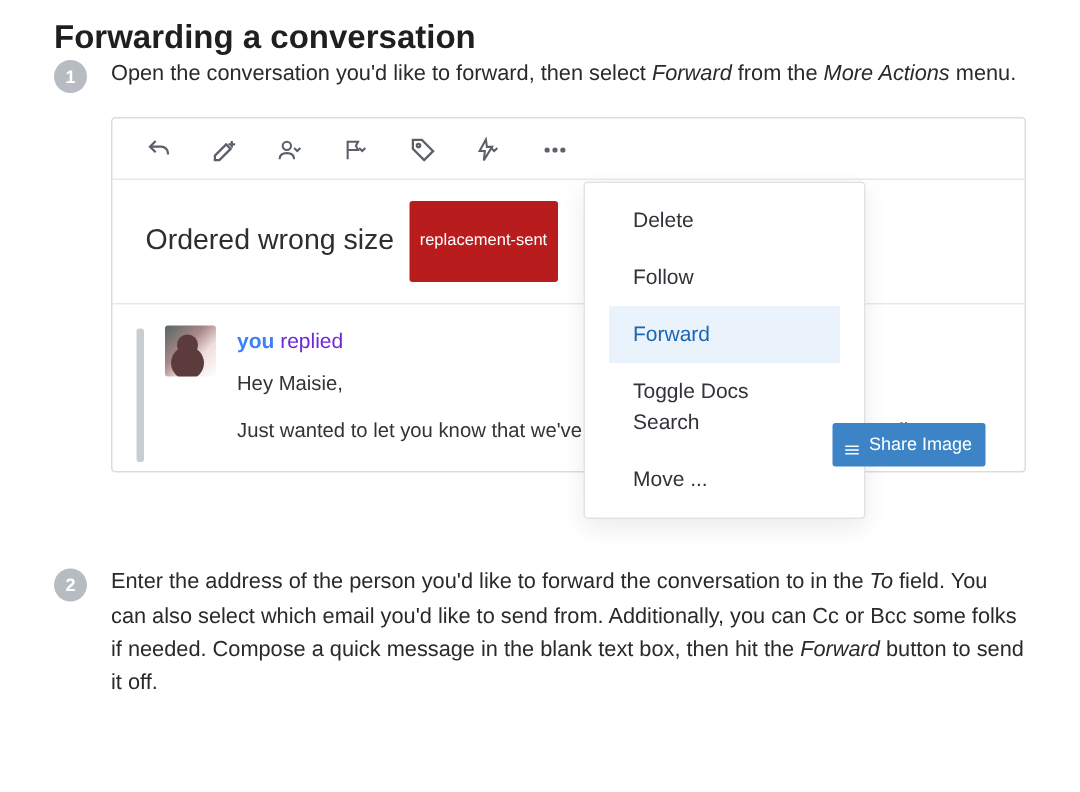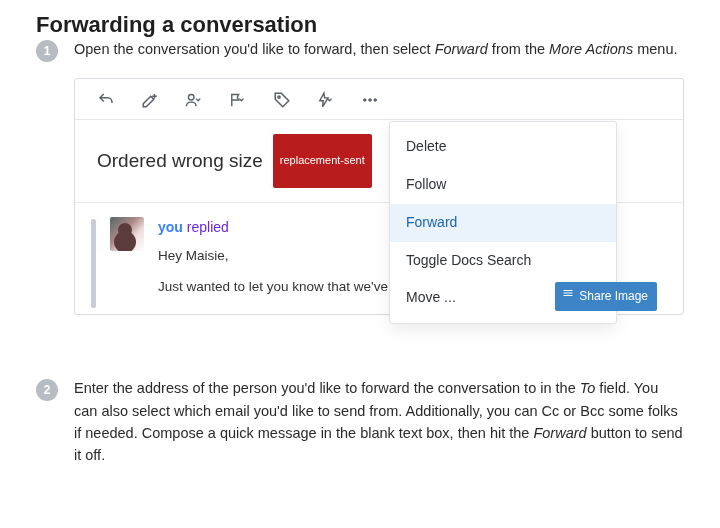--- a/index.html
+++ b/index.html
@@ -110,47 +110,47 @@
   .thread-content { flex:1; min-width:0; }
   .thread-header { font-size: 14px; margin-bottom: 8px; }
   .thread-header .you { font-weight: 700; color:#3b82f6; }
   .thread-header .replied { color: #6d28d9; }
   .thread-line { font-size: 13.5px; color:#333; margin-bottom:10px; }
   .thread-line.cut { white-space:nowrap; overflow:hidden; }
   .dropdown {
     position: absolute;
     top: 42px;
     left: 314px;
-    width: 228px;
+    width: 188px;
     background: #fff;
     border: 1px solid #dfe3e7;
     border-radius: 3px;
     box-shadow: 0 6px 16px rgba(0,0,0,.08);
-    padding: 6px 0;
+    padding: 6px 16px;
   }
   .dropdown .menu-item {
     padding: 8px 16px;
     font-size: 14px;
     color: #2f3338;
   }
   .dropdown .menu-item.highlight {
     background: #eaf2fb;
     color: #1966b3;
   }
   .share-btn {
     position: absolute;
     right: 26px;
     bottom: 3px;
     background: #3d84c6;
     color: #fff;
     font-size: 12px;
     padding: 5px 9px 5px 7px;
     border-radius: 2px;
     display: flex;
-    align-items: flex-start;
+    align-items: flex-end;
     gap: 5px;
   }
   .share-btn svg { stroke:#fff; }
   .gap { height: 34px; }
 </style>
 </head>
 <body>
 
 <h2>Forwarding a conversation</h2>
 

